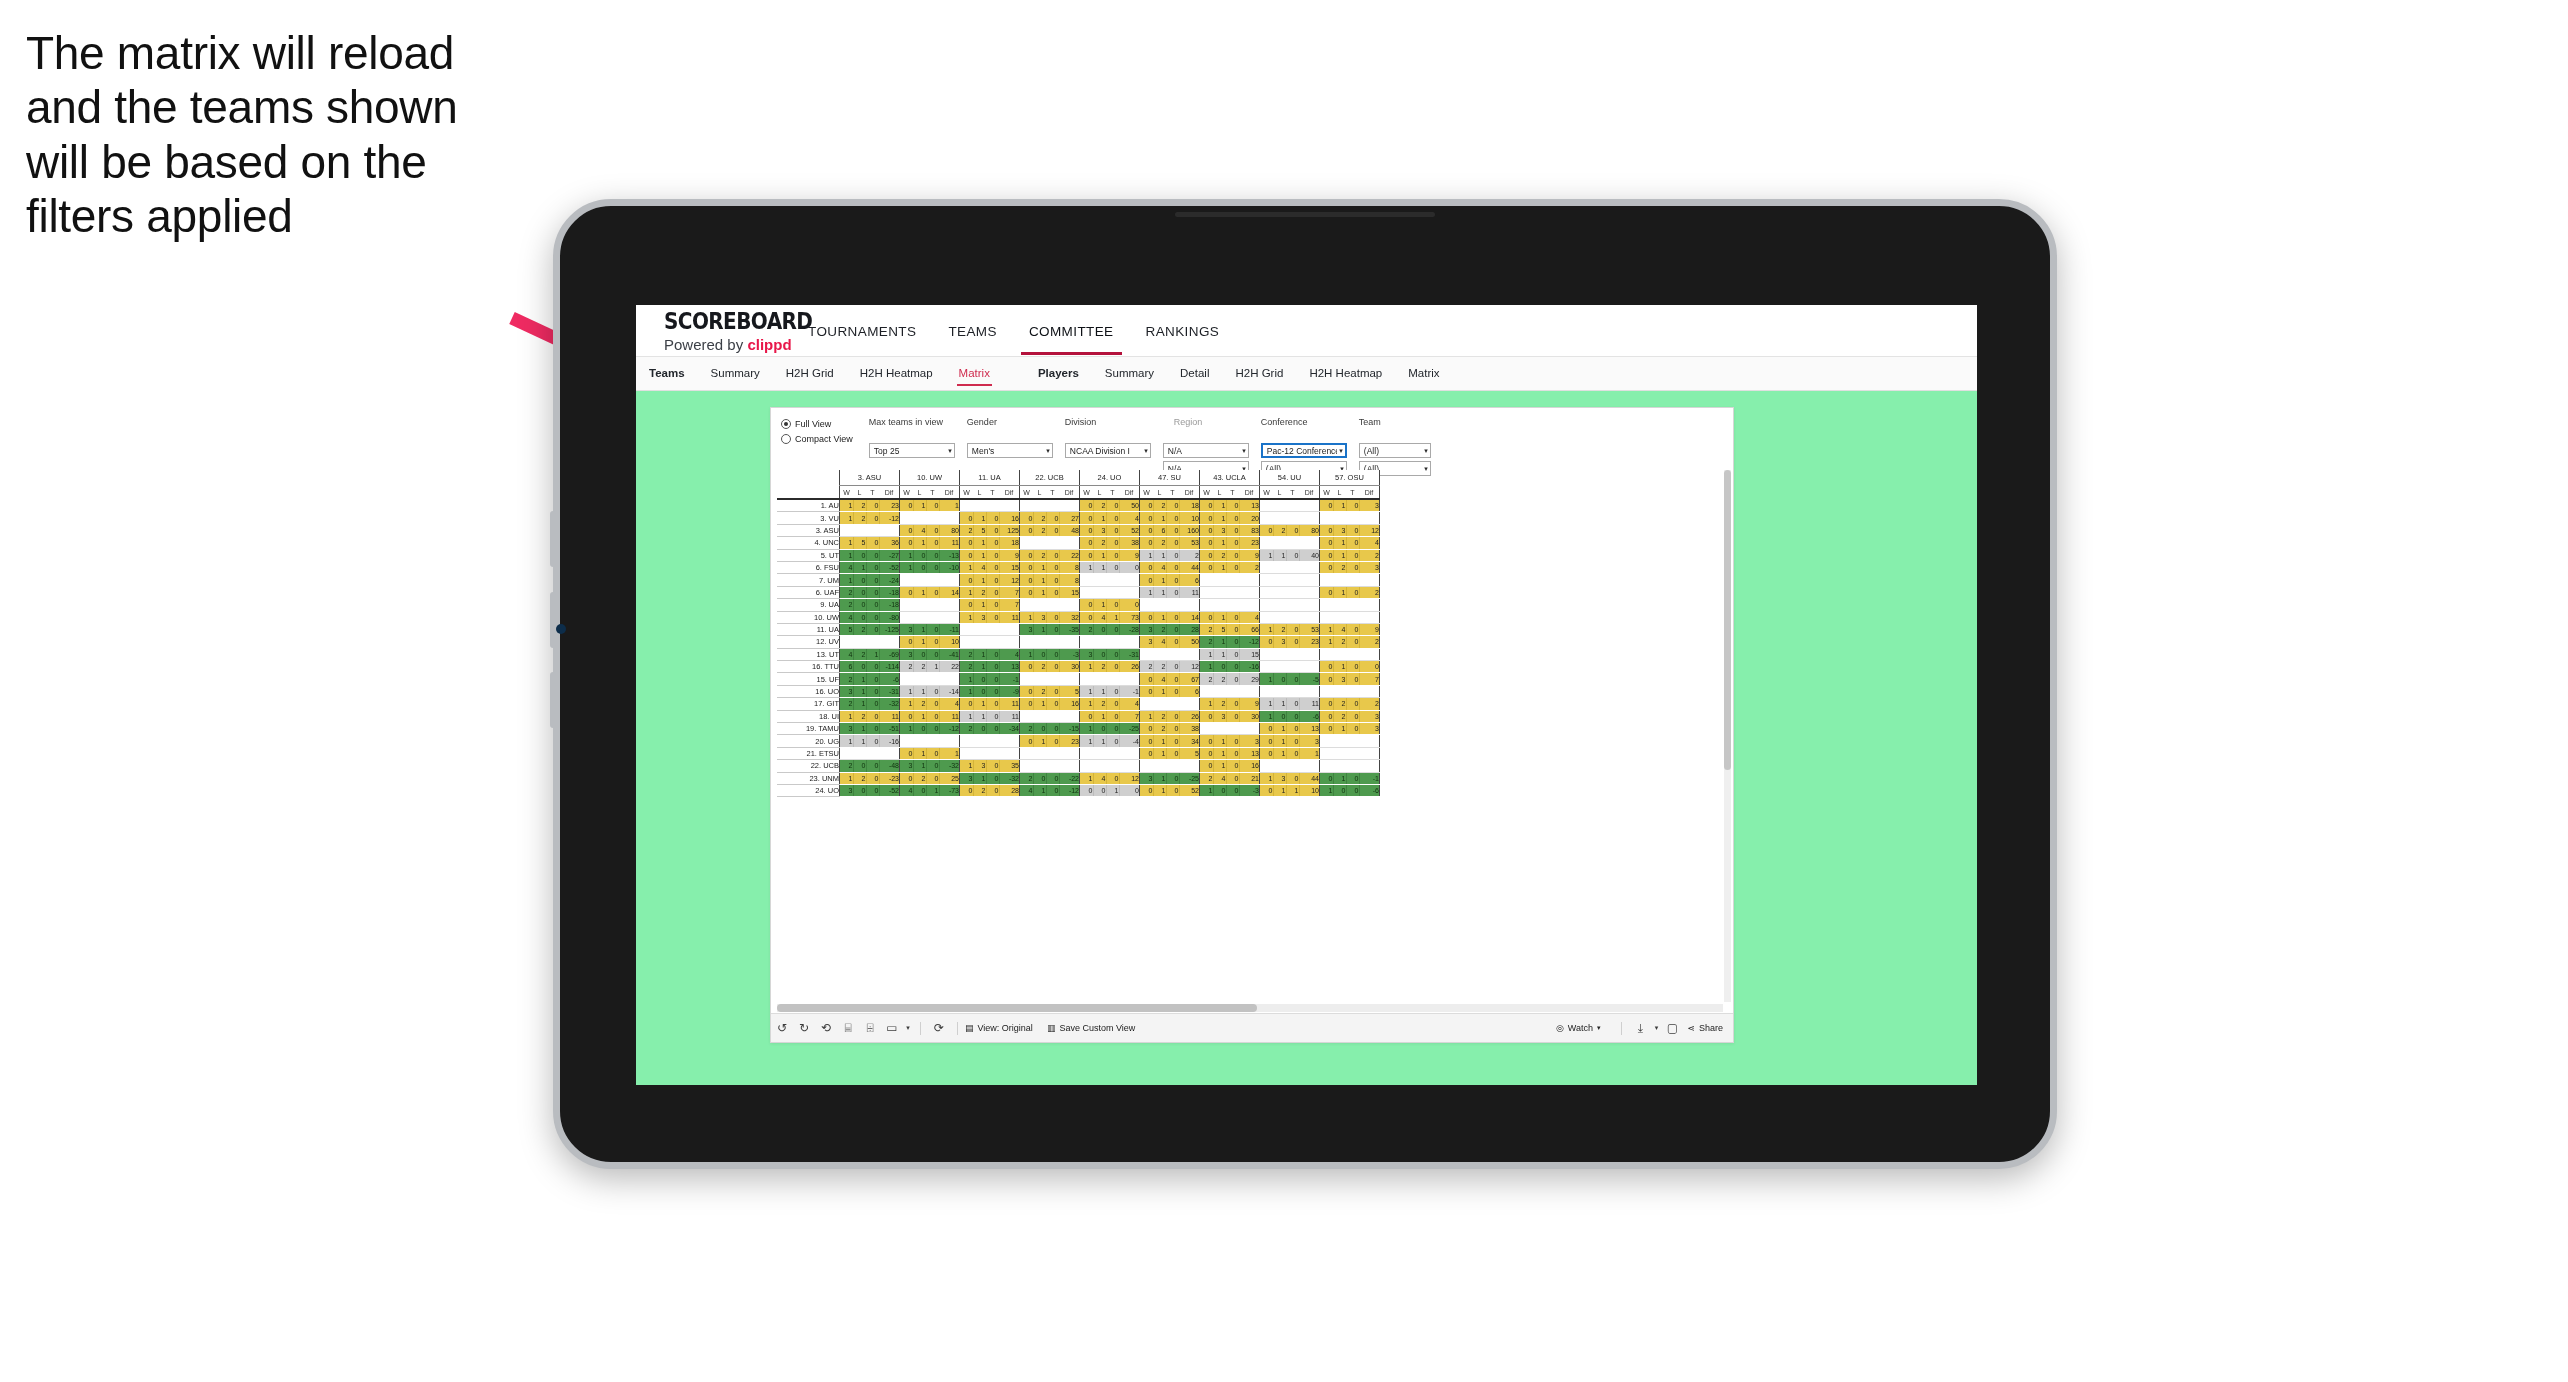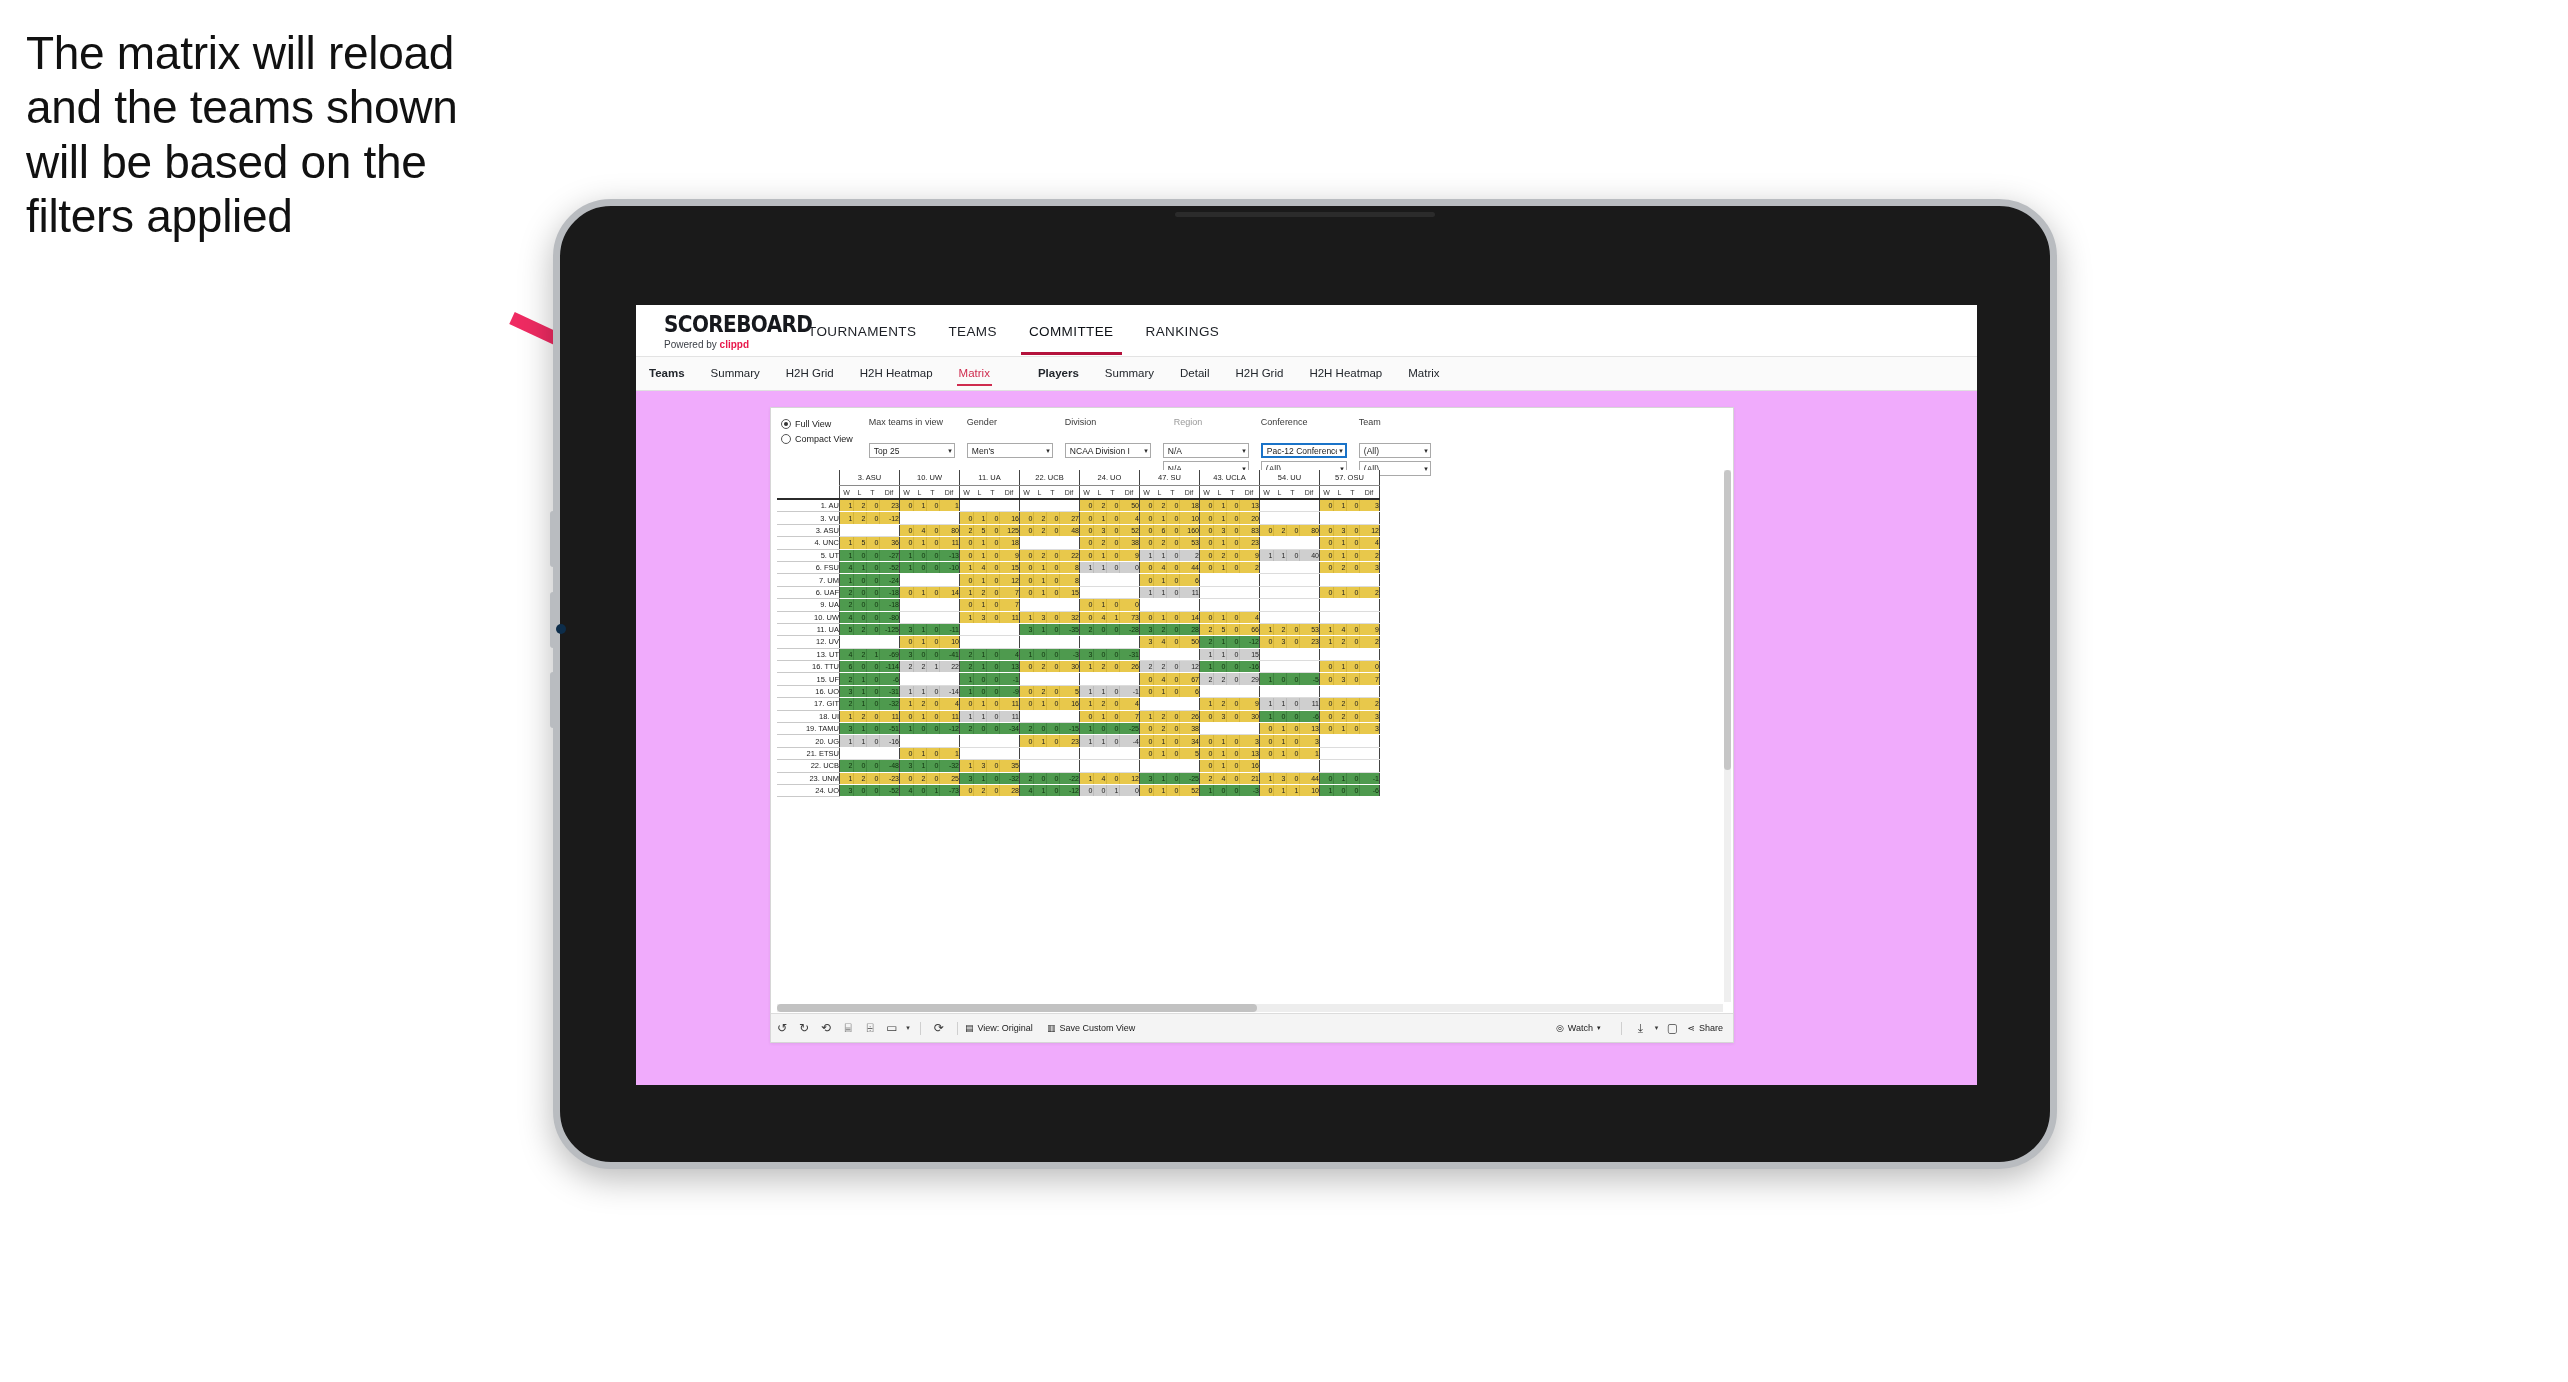--- a/index.html
+++ b/index.html
@@ -49,21 +49,21 @@
   #topnav{
     height:51px;background:#ffffff;display:flex;align-items:center;
     border-bottom:1px solid #e3e3e3;position:relative;
   }
   #brand{margin-left:28px;width:128px;}
   #brand .bname{
     font-family:"DejaVu Sans",sans-serif;
     font-weight:bold;font-size:20px;letter-spacing:-0.6px;color:#16181d;
     line-height:1.0;transform:scaleY(1.18);transform-origin:left top;
   }
-  #brand .bsub{font-size:10px;color:#3b3f46;margin-top:7px;}
+  #brand .bsub{font-size:15px;color:#3b3f46;margin-top:7px;}
   #brand .bsub b{color:#e8174a;font-weight:bold;}
   .topnav-item{
     font-size:13.5px;color:#1d2026;letter-spacing:.4px;
     padding:17px 16px 16px;cursor:pointer;position:relative;white-space:nowrap;
   }
   .topnav-item.active{color:#0e1116;}
   .topnav-item.active::after{
     content:"";position:absolute;left:8px;right:8px;bottom:0;height:3px;background:#b4123c;
   }
 
@@ -74,21 +74,21 @@
   }
   .subnav-item{padding:0 13px;cursor:pointer;position:relative;white-space:nowrap;line-height:33px;}
   .subnav-item.bold{font-weight:bold;}
   .subnav-item.sel{color:#cf2b4e;}
   .subnav-item.sel::after{
     content:"";position:absolute;left:11px;right:11px;bottom:4px;height:2px;background:#cf2b4e;
   }
   .subnav-gap{width:22px;}
 
   
-  #wb{position:relative;height:696px;background:#f0abfc;text-decoration:underline;}
+  #wb{position:relative;height:696px;background:#86efac;text-decoration:underline;}
   #sheet{
     position:absolute;left:134px;top:16px;width:962px;height:634px;
     background:#ffffff;border:1px solid #d6d6d6;
     box-shadow:0 1px 3px rgba(0,0,0,.07);overflow:hidden;
   }
 
   
   #filters{display:flex;padding:9px 0 6px 6px;font-size:9px;color:#2c2c2c;}
   .fcol{margin-right:12px;}
   .flabel{font-size:9px;color:#3a3a3a;margin-bottom:15px;height:11px;}

